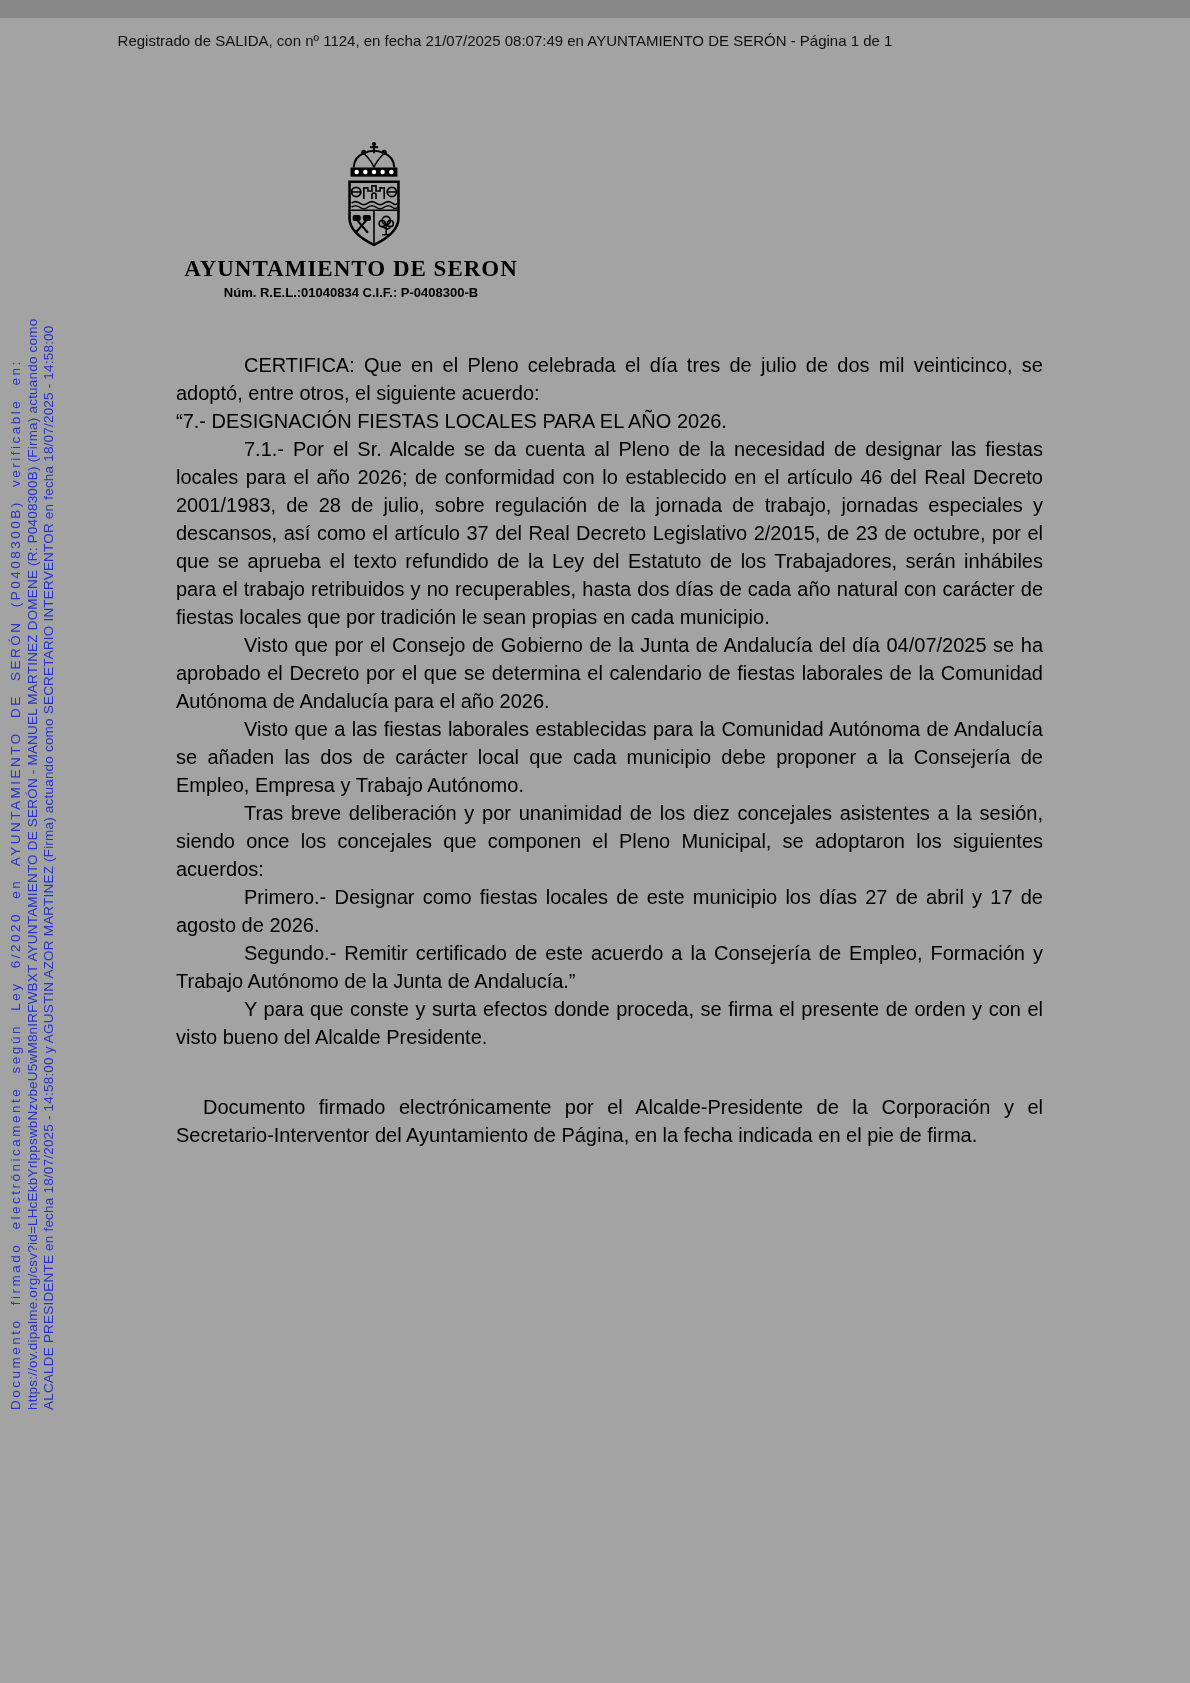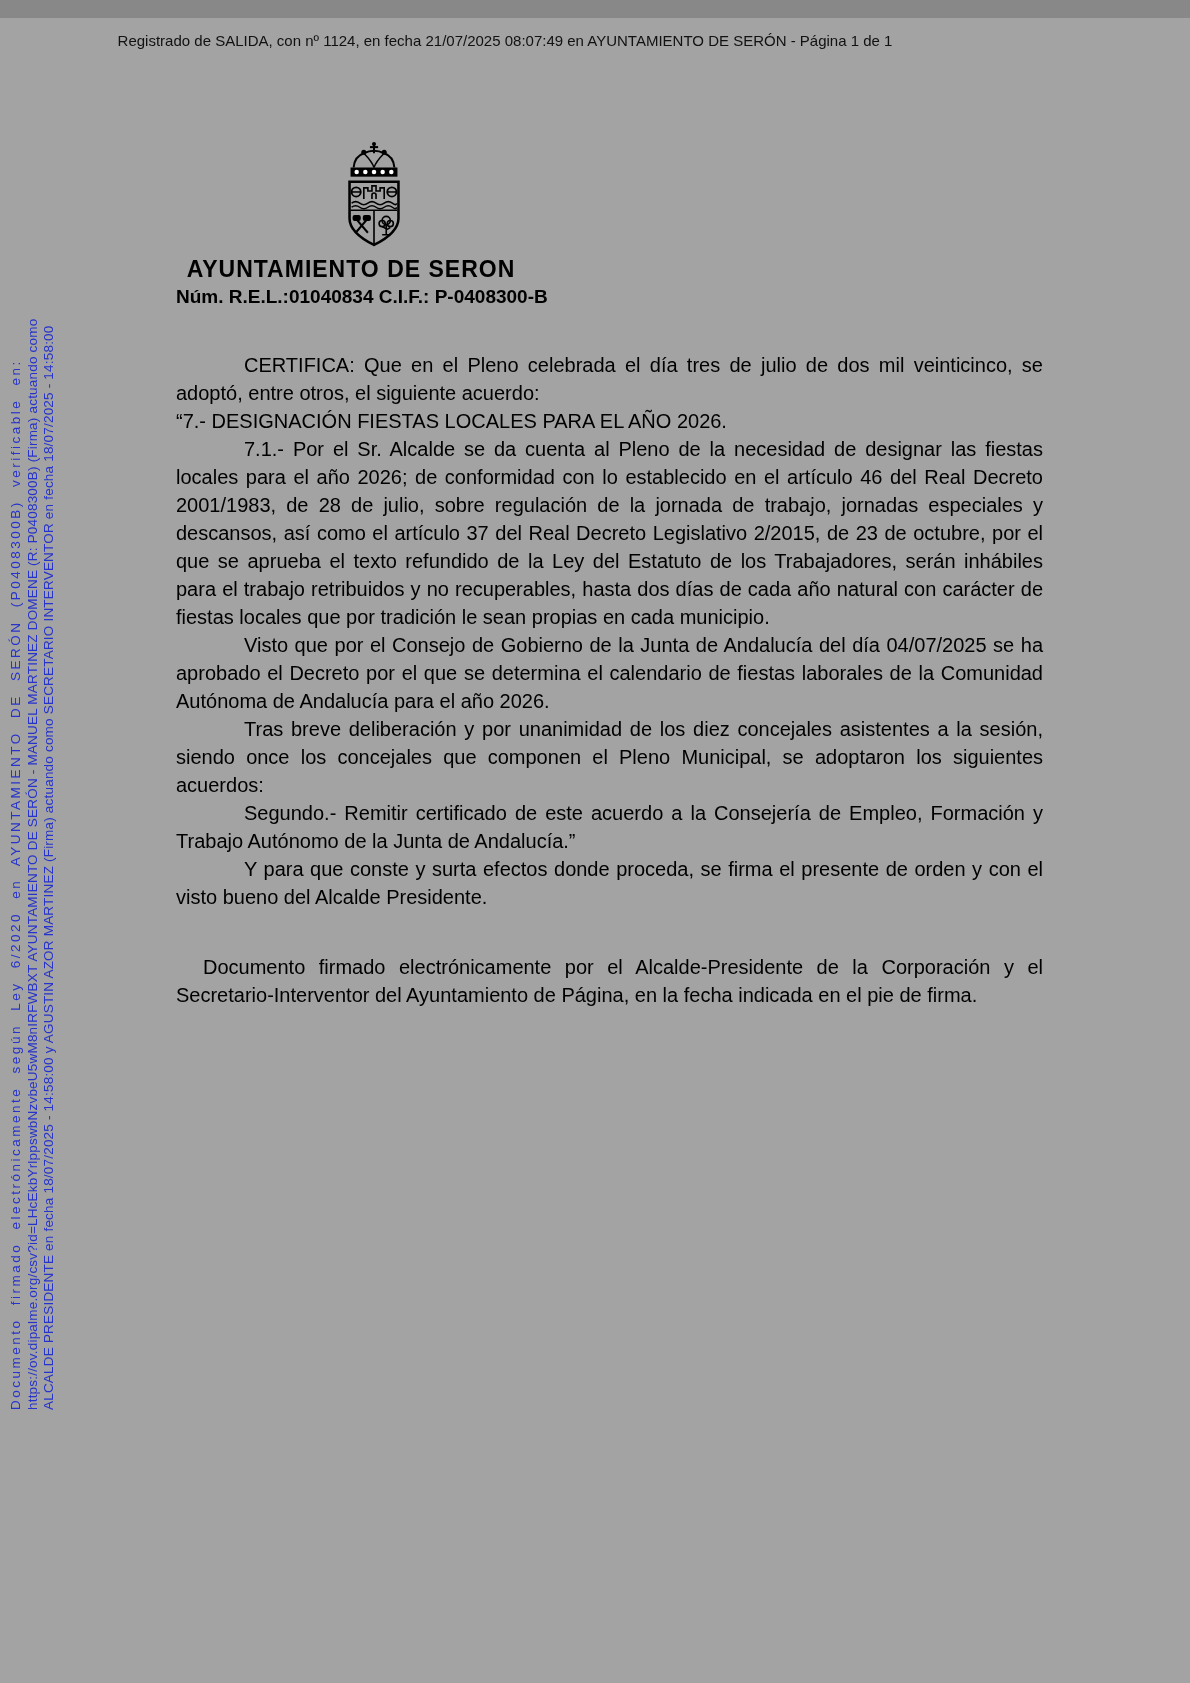--- a/index.html
+++ b/index.html
@@ -13,24 +13,24 @@
     margin-top:18px;
   }
   .reg-line{
     position:absolute;top:14px;left:0;width:1010px;
     text-align:center;font-size:15px;color:#111;
     white-space:nowrap;
   }
   .crest{position:absolute;left:341px;top:123px;width:66px;height:106px;}
   .org-block{position:absolute;left:176px;top:238px;width:350px;text-align:center;}
   .org-name{
-    font-family:Liberation Sans, sans-serif;
+    font-family:Liberation Serif, serif;
     font-weight:bold;font-size:23px;letter-spacing:1px;white-space:nowrap;
   }
-  .org-ids{font-weight:bold;font-size:19px;margin-top:3px;white-space:nowrap;}
+  .org-ids{font-weight:bold;font-size:13px;margin-top:3px;white-space:nowrap;}
   .body-text{
     position:absolute;left:176px;top:333px;width:867px;
     font-size:20px;line-height:28px;text-align:justify;
   }
   .body-text p{margin:0;text-indent:68px;}
   .body-text p.no-indent{text-indent:0;}
   .body-text p.closing{text-indent:27px;margin-top:42px;}
   .sidebar-line{
     position:absolute;top:1392px;width:1205px;
     transform-origin:0 0;transform:rotate(-90deg);
@@ -112,21 +112,23 @@
   <div class="org-block">
     <div class="org-name">AYUNTAMIENTO DE SERON</div>
     <div class="org-ids">Núm. R.E.L.:01040834  C.I.F.: P-0408300-B</div>
   </div>
 
   <div class="body-text">
     <p><b>CERTIFICA:</b><span> Que en el Pleno celebrada el día tres de julio de dos mil veinticinco, se adoptó, entre otros, el siguiente acuerdo:</span></p>
     <p class="no-indent">“7.- DESIGNACIÓN FIESTAS LOCALES PARA EL AÑO 2026.</p>
     <p>7.1.- Por el Sr. Alcalde se da cuenta al Pleno de la necesidad de designar las fiestas locales para el año 2026; de conformidad con lo establecido en el artículo 46 del Real Decreto 2001/1983, de 28 de julio, sobre regulación de la jornada de trabajo, jornadas especiales y descansos, así como el artículo 37 del Real Decreto Legislativo 2/2015, de 23 de octubre, por el que se aprueba el texto refundido de la Ley del Estatuto de los Trabajadores, serán inhábiles para el trabajo retribuidos y no recuperables, hasta dos días de cada año natural con carácter de fiestas locales que por tradición le sean propias en cada municipio.</p>
     <p>Visto que por el Consejo de Gobierno de la Junta de Andalucía del día 04/07/2025 se ha aprobado el Decreto por el que se determina el calendario de fiestas laborales de la Comunidad Autónoma de Andalucía para el año 2026.</p>
+    <p>Visto que a las fiestas laborales establecidas para la Comunidad Autónoma de Andalucía se añaden las dos de carácter local que cada municipio debe proponer a la Consejería de Empleo, Empresa y Trabajo Autónomo.</p>
     <p>Tras breve deliberación y por unanimidad de los diez concejales asistentes a la sesión, siendo once los concejales que componen el Pleno Municipal, se adoptaron los siguientes acuerdos:</p>
+    <p><span>Primero.- Designar como fiestas locales de este municipio los días </span><b>27 de abril y 17 de agosto de 2026</b><span>.</span></p>
     <p>Segundo.- Remitir certificado de este acuerdo a la Consejería de Empleo, Formación y Trabajo Autónomo de la Junta de Andalucía.”</p>
     <p>Y para que conste y surta efectos donde proceda, se firma el presente de orden y con el visto bueno del Alcalde Presidente.</p>
     <p class="closing">Documento firmado electrónicamente por el Alcalde-Presidente de la Corporación y el Secretario-Interventor del Ayuntamiento de Página, en la fecha indicada en el pie de firma.</p>
   </div>
 
   <div class="sidebar-line sl1 spread">Documento firmado electrónicamente según Ley 6/2020 en AYUNTAMIENTO DE SERÓN (P0408300B) verificable en:</div>
   <div class="sidebar-line sl2">https://ov.dipalme.org/csv?id=LHcEkbYrlppswbNzvbeU5wM8nIRFWBXT AYUNTAMIENTO DE SERÓN - MANUEL MARTINEZ DOMENE (R: P0408300B) (Firma) actuando como</div>
   <div class="sidebar-line sl3">ALCALDE PRESIDENTE en fecha 18/07/2025 - 14:58:00 y AGUSTIN AZOR MARTINEZ (Firma) actuando como SECRETARIO INTERVENTOR en fecha 18/07/2025 - 14:58:00</div>
 
 

